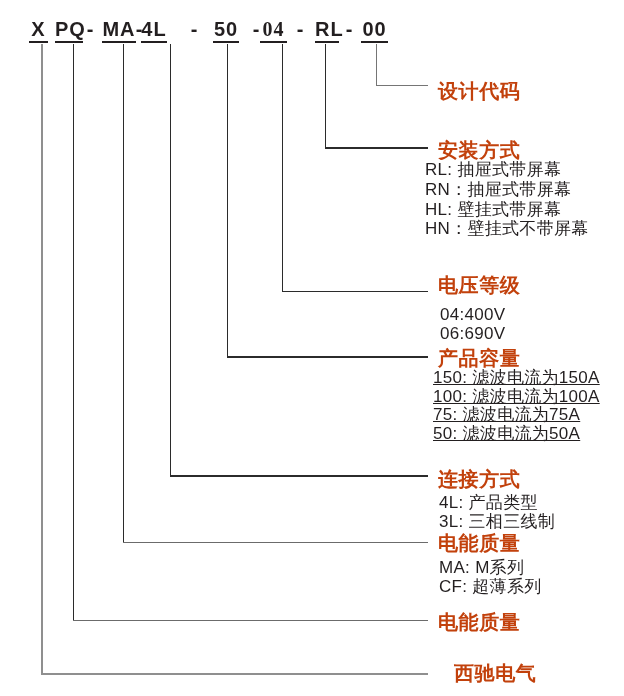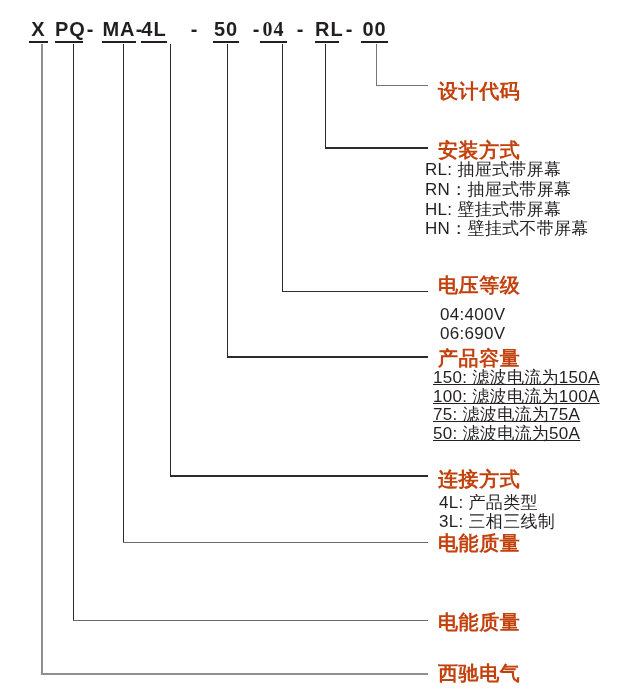--- a/index.html
+++ b/index.html
@@ -86,21 +86,21 @@
   <div class="hline l-soft" style="left:73px;top:620px;width:355px;"></div>
   <div class="hline l-grey thick" style="left:41px;top:673px;width:387px;"></div>
 
   <div class="row-label" style="top:82px;">设计代码</div>
   <div class="row-label" style="top:141px;">安装方式</div>
   <div class="row-label" style="top:276px;">电压等级</div>
   <div class="row-label" style="top:349px;">产品容量</div>
   <div class="row-label" style="top:470px;">连接方式</div>
   <div class="row-label" style="top:534px;">电能质量</div>
   <div class="row-label" style="top:613px;">电能质量</div>
-  <div class="row-label" style="top:664px;">西驰电气</div>
+  <div class="row-label" style="top:664px;margin-left:16px;">西驰电气</div>
 
   <div class="item-block" style="left:425px;top:160px;line-height:19.8px;">
     <div>RL: 抽屉式带屏幕</div>
     <div>RN：抽屉式带屏幕</div>
     <div>HL: 壁挂式带屏幕</div>
     <div>HN：壁挂式不带屏幕</div>
   </div>
 
   <div class="item-block" style="left:440px;top:306px;line-height:18.5px;">
     <div>04:400V</div>
@@ -112,14 +112,18 @@
     <div>100: 滤波电流为100A</div>
     <div>75: 滤波电流为75A</div>
     <div>50: 滤波电流为50A</div>
   </div>
 
   <div class="item-block" style="left:439px;top:493px;line-height:19px;">
     <div>4L: 产品类型</div>
     <div>3L: 三相三线制</div>
   </div>
 
+  <div class="item-block" style="left:439px;top:559px;line-height:18.5px;">
+    <div>MA: M系列</div>
+    <div>CF: 超薄系列</div>
+  </div>
 
 </div>
 
 </body></html>

